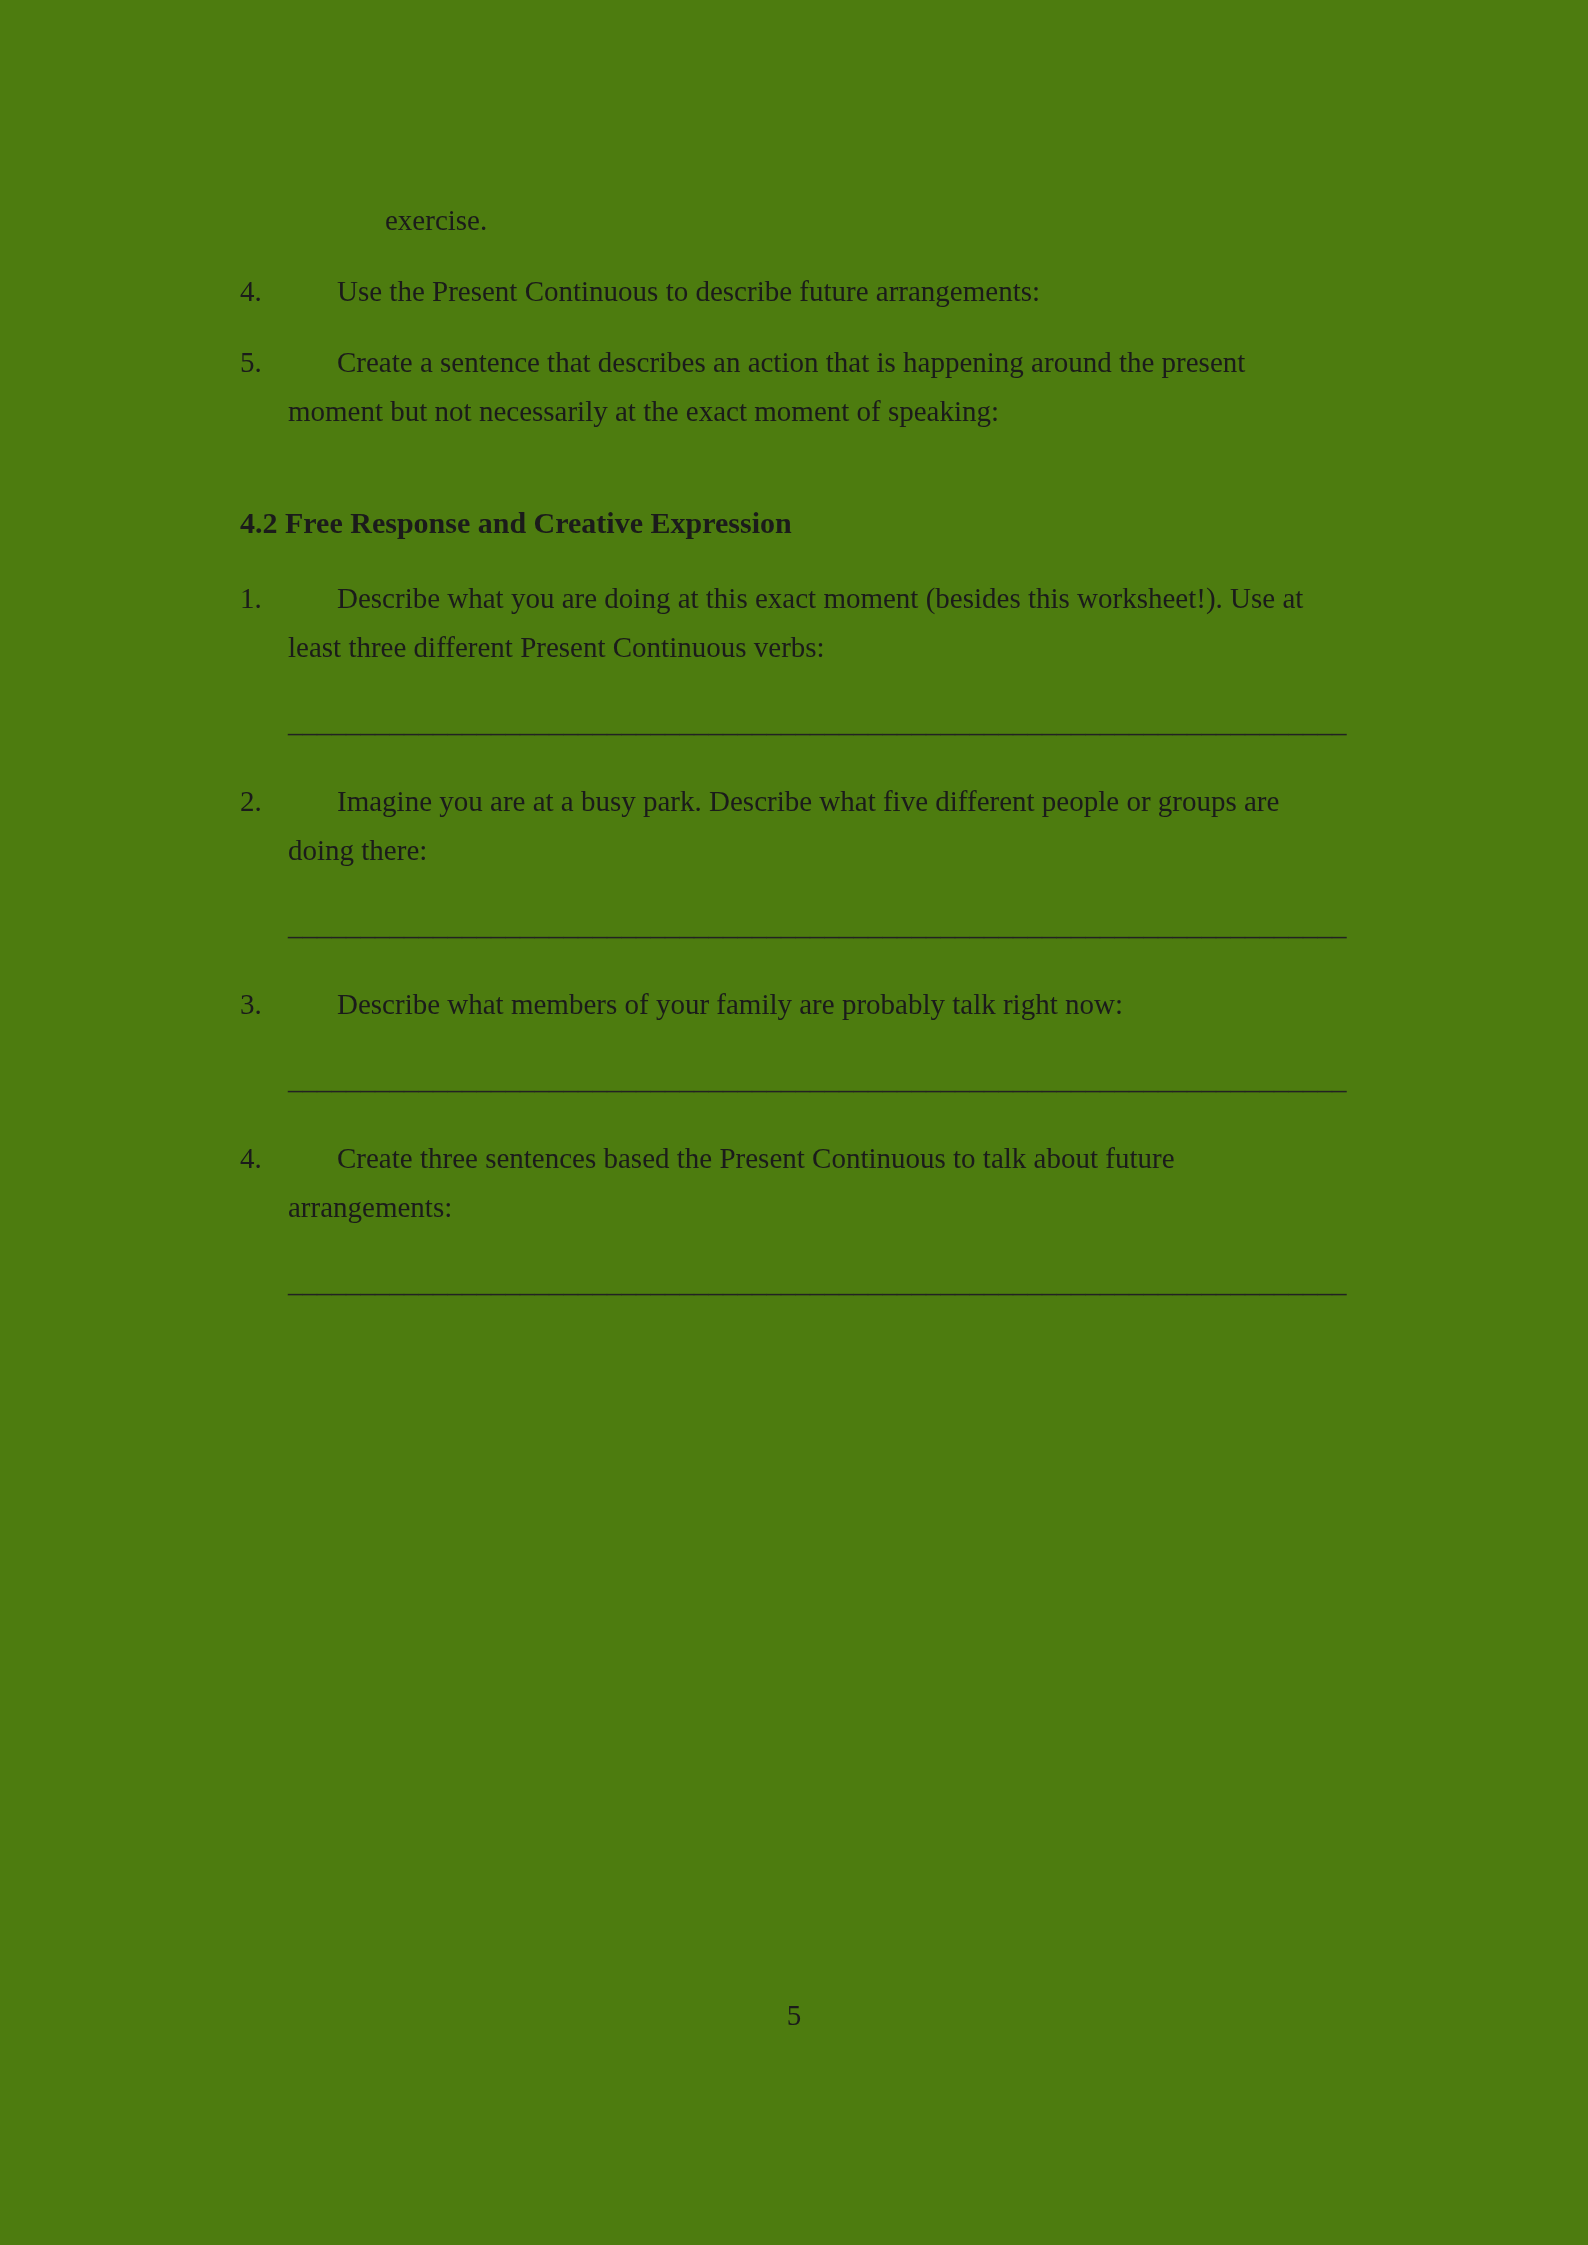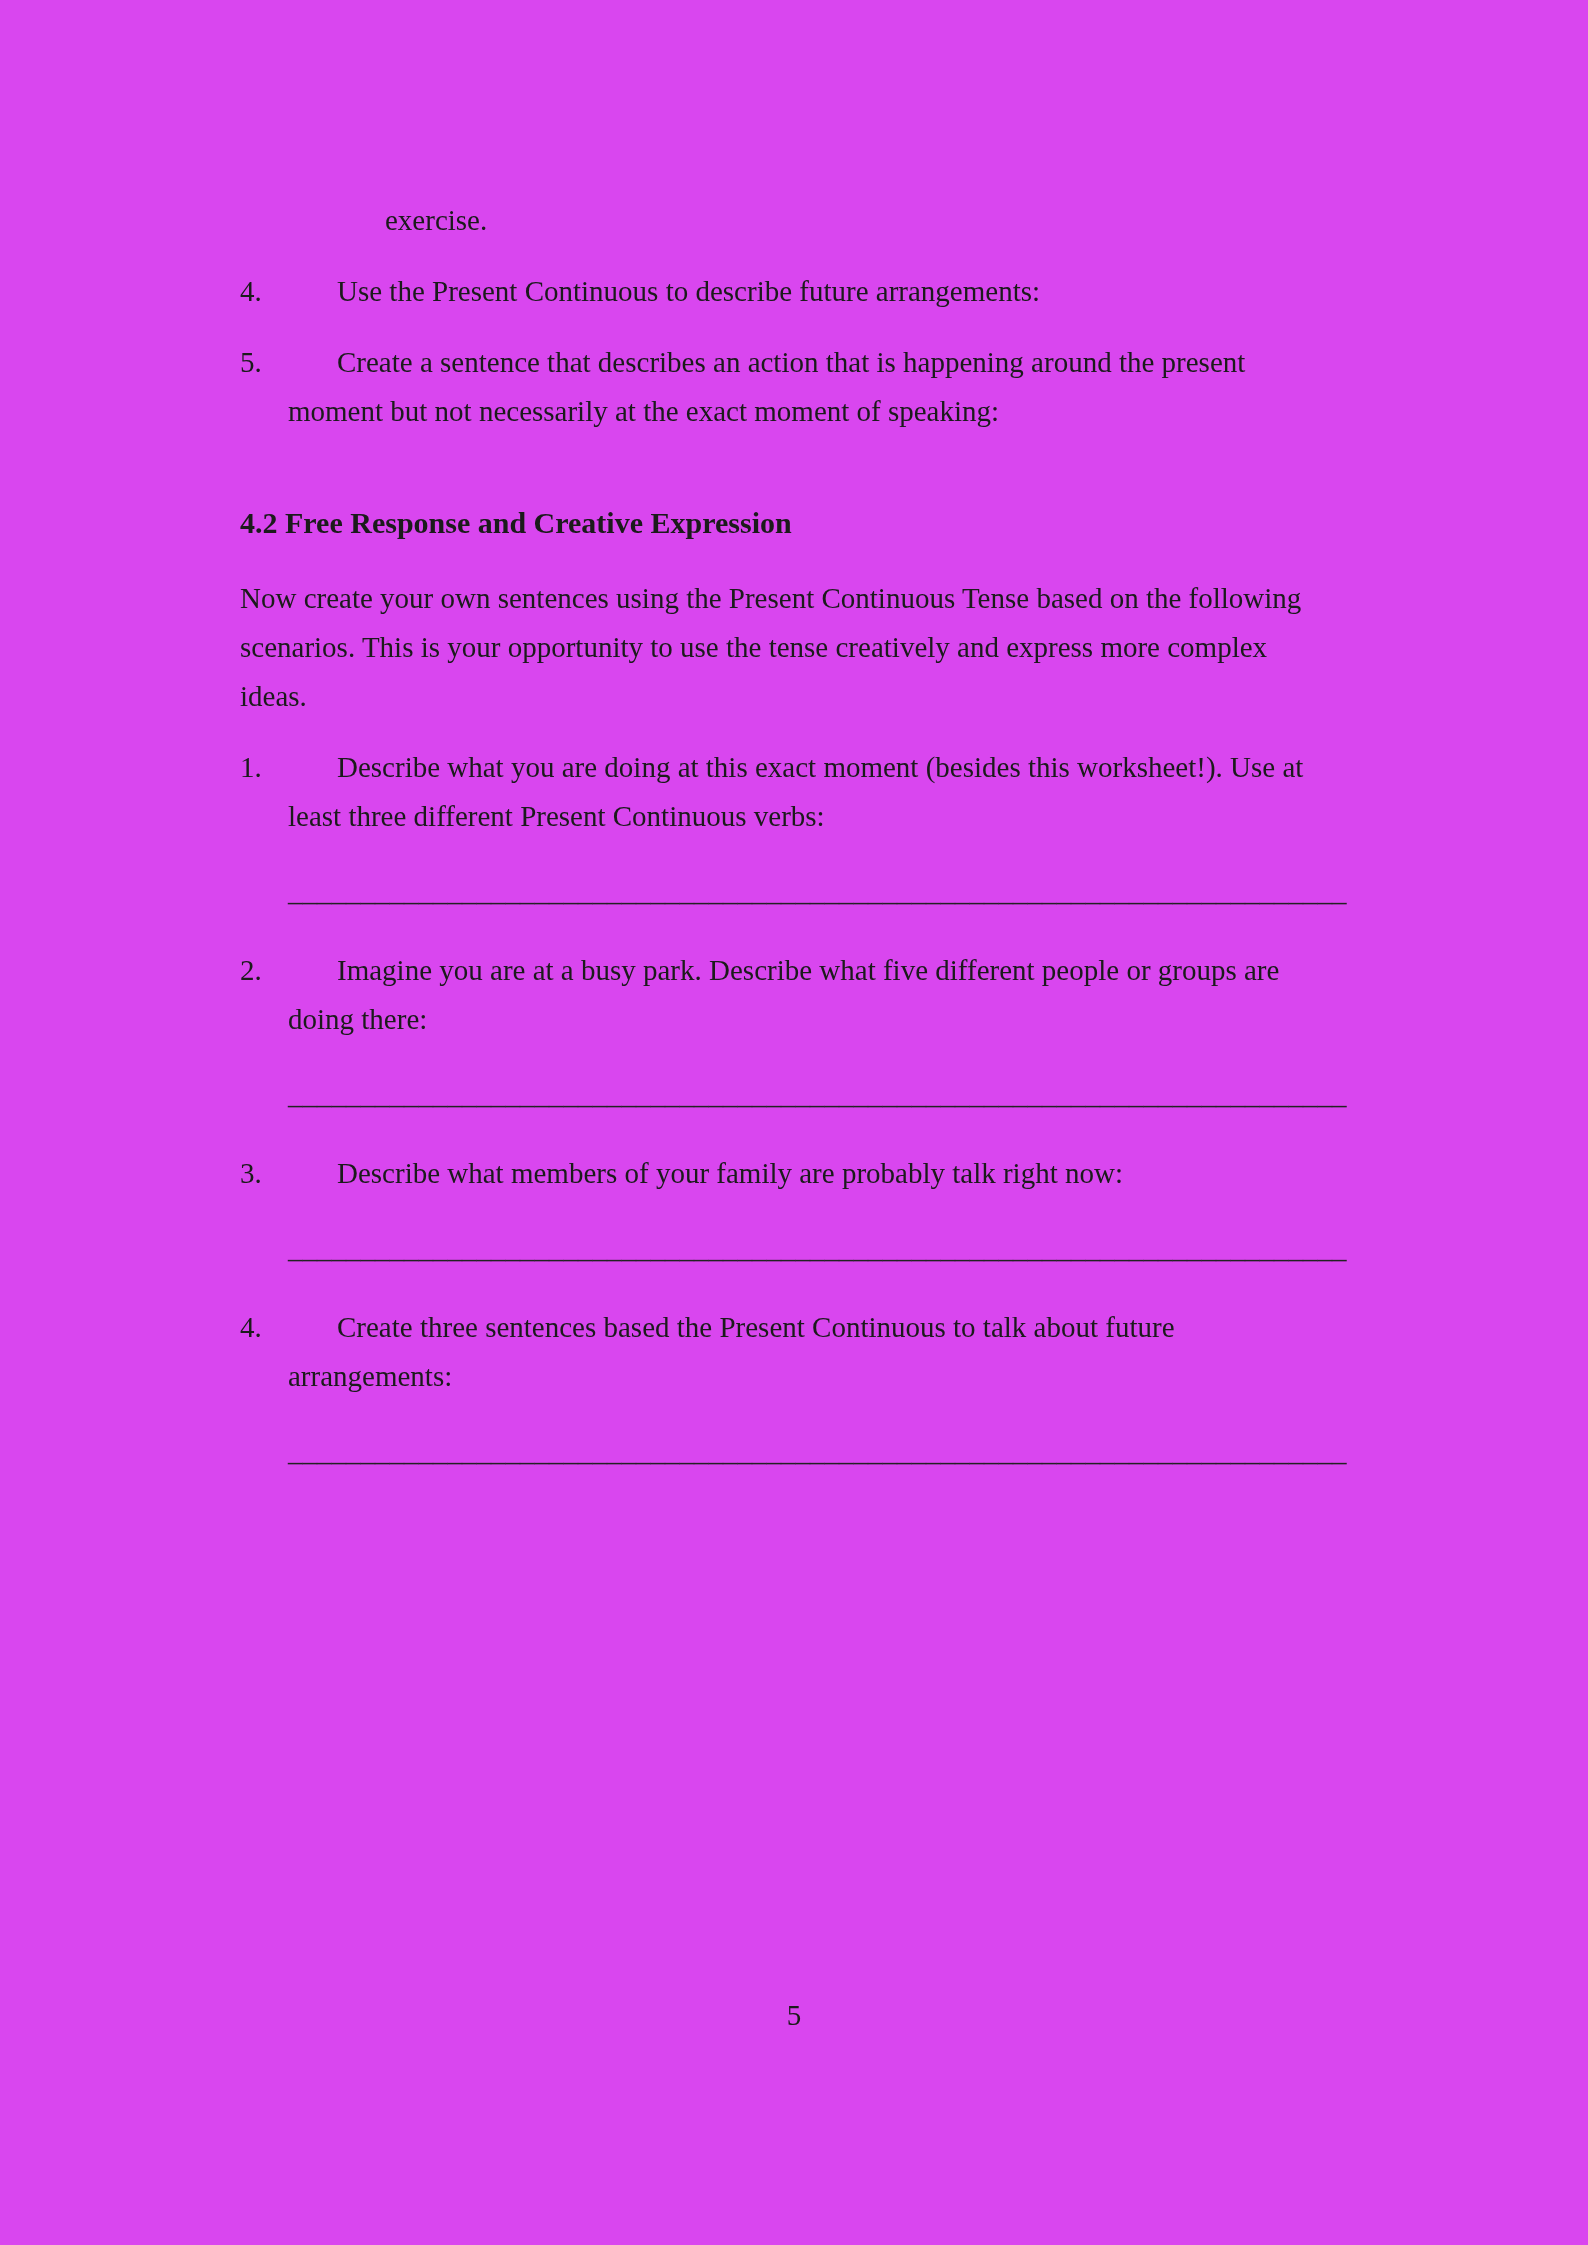--- a/index.html
+++ b/index.html
@@ -4,21 +4,21 @@
 <style>
   html, body {
     margin: 0;
     padding: 0;
     background: #ffffff;
   }
   .page {
     position: relative;
     width: 1588px;
     height: 2245px;
-    background: #d946ef;
+    background: #4d7c0f;
     font-family: "Liberation Serif", serif;
     font-size: 29px;
     line-height: 49px;
     color: #1b1b1b;
     overflow: hidden;
   }
   .content {
     position: absolute;
     left: 240px;
     top: 196px;
@@ -93,23 +93,20 @@
 
     <div class="list-item">
       <span class="num">5.</span>
       <div class="li-text pre">Create a sentence that describes an action that is happening around the present
 moment but not necessarily at the exact moment of speaking:</div>
     </div>
 
 
     <div class="section-heading pre">4.2 Free Response and Creative Expression</div>
 
-    <div class="intro pre">Now create your own sentences using the Present Continuous Tense based on the following
-scenarios. This is your opportunity to use the tense creatively and express more complex
-ideas.</div>
 
     <div class="list-item prompt">
       <span class="num">1.</span>
       <div class="li-text pre">Describe what you are doing at this exact moment (besides this worksheet!). Use at
 least three different Present Continuous verbs:</div>
     </div>
     <div class="blank-row pre">_________________________________________________________________________</div>
 
     <div class="list-item prompt">
       <span class="num">2.</span>

